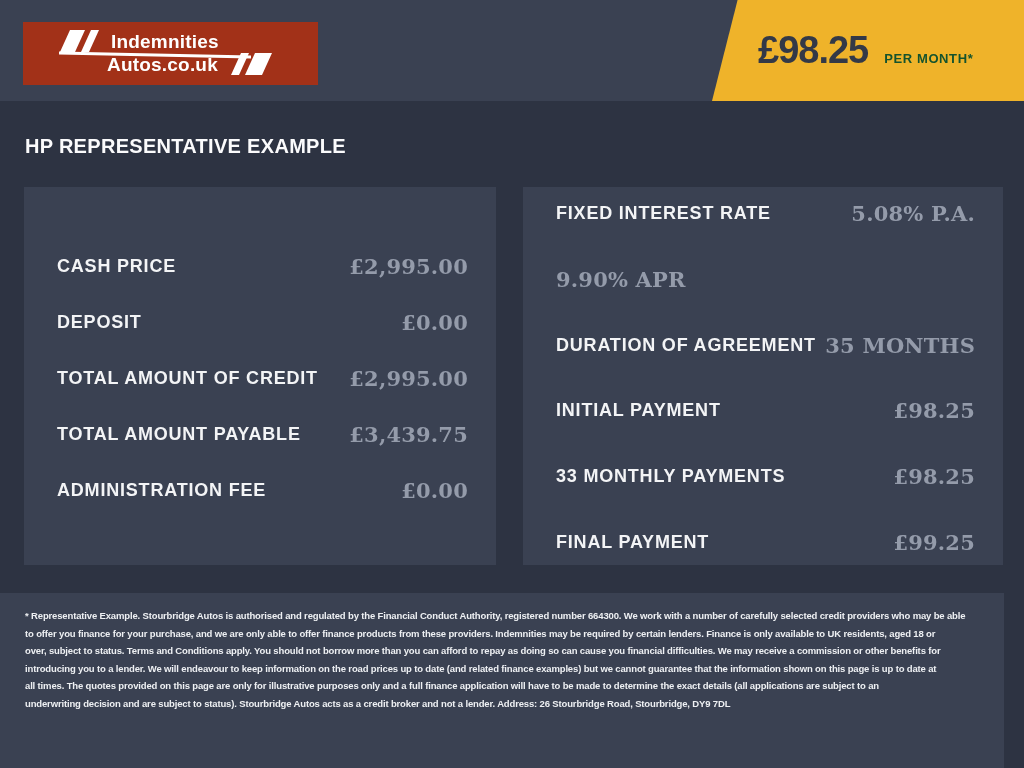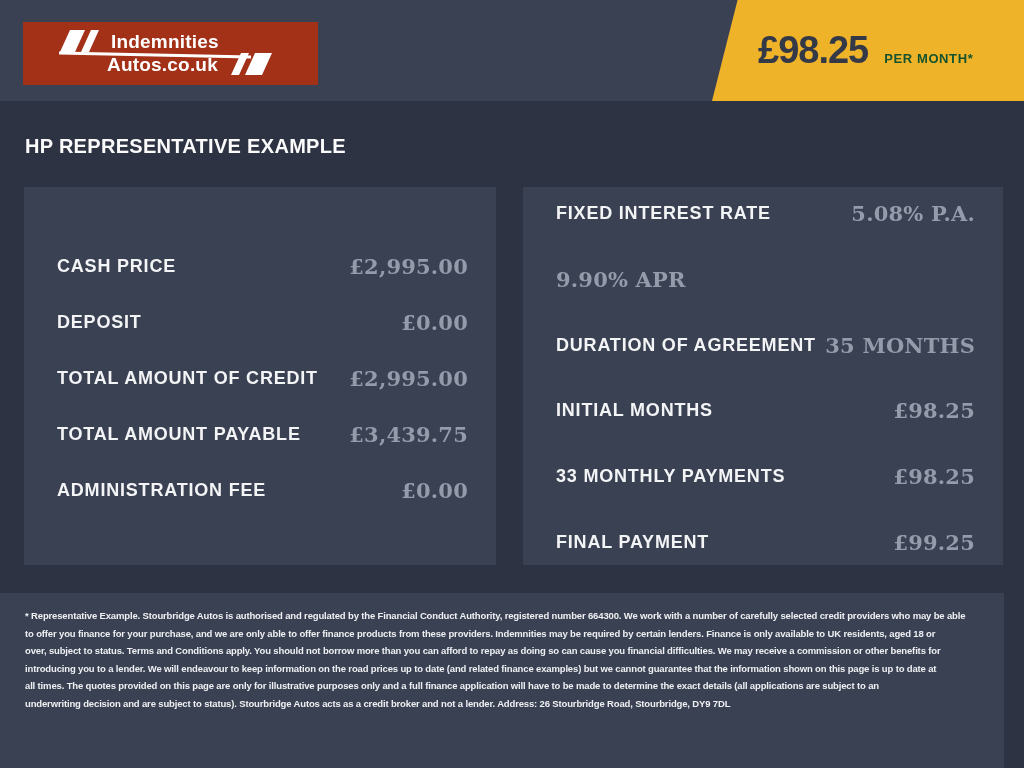--- a/index.html
+++ b/index.html
@@ -88,21 +88,21 @@
       <span class="val">5.08% P.A.</span>
     </div>
     <div class="row">
       <span class="val">9.90% APR</span>
     </div>
     <div class="row">
       <span class="lbl">DURATION OF AGREEMENT</span>
       <span class="val">35 MONTHS</span>
     </div>
     <div class="row">
-      <span class="lbl">INITIAL MONTHS</span>
+      <span class="lbl">INITIAL PAYMENT</span>
       <span class="val">£98.25</span>
     </div>
     <div class="row">
       <span class="lbl">33 MONTHLY PAYMENTS</span>
       <span class="val">£98.25</span>
     </div>
     <div class="row">
       <span class="lbl">FINAL PAYMENT</span>
       <span class="val">£99.25</span>
     </div>

